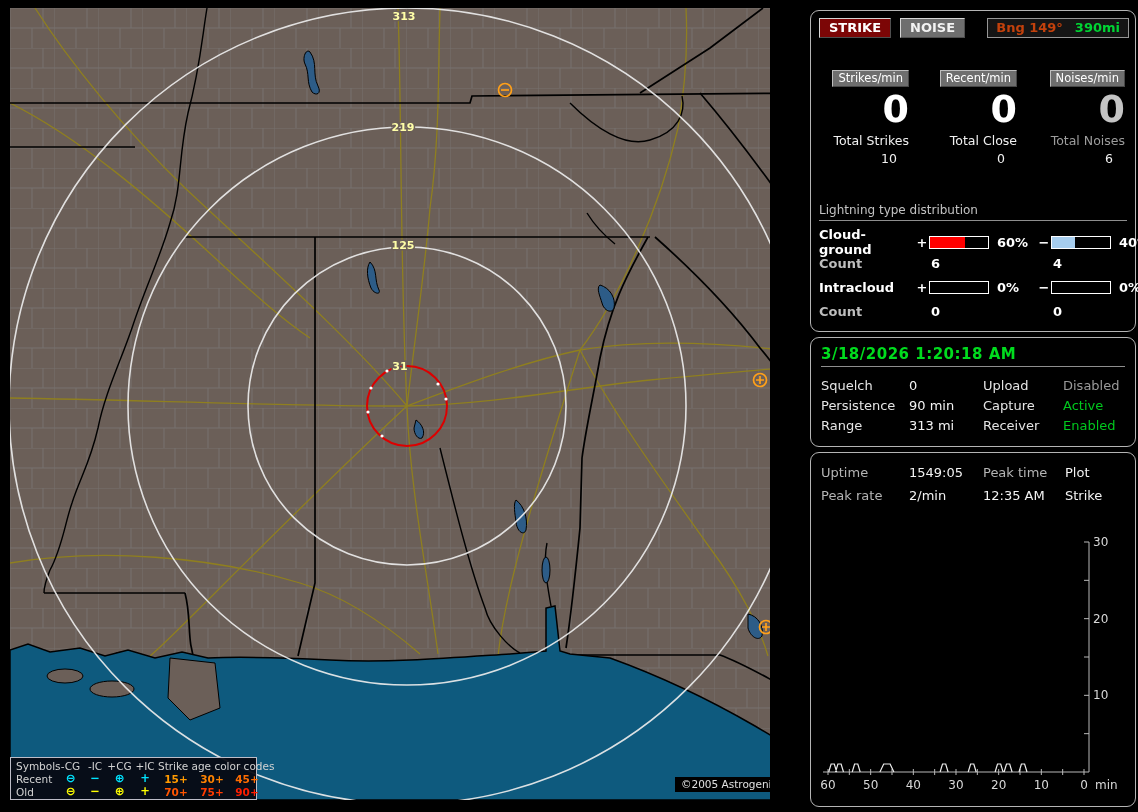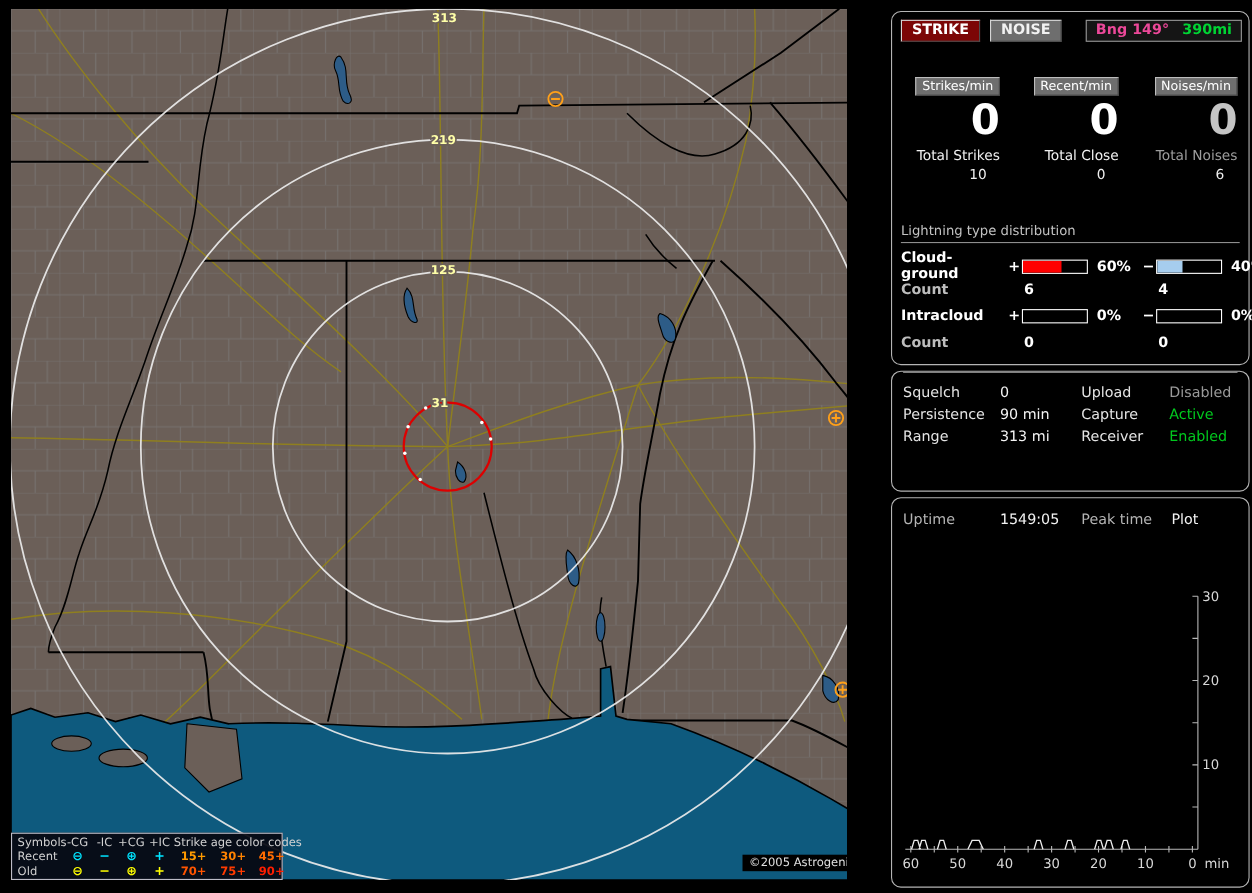--- a/index.html
+++ b/index.html
@@ -39,21 +39,21 @@
   #panel1{top:10px;height:322px}
   #panel2{top:337px;height:110px}
   #panel3{top:452px;height:355px}
   .btn-row{position:absolute;top:7px;left:8px;right:6px;display:flex;align-items:center}
   .btn{font-weight:bold;font-size:13px;padding:1px 9px 2px;border:1px solid;cursor:default;
        border-color:#d6d6d6 #4e4e4e #4e4e4e #d6d6d6}
   .btn.strike{background:#7c0606;color:#fff}
   .btn.noise{background:#6e6e6e;color:#f2f2f2;margin-left:9px}
   .bng{margin-left:auto;background:#151515;border:1px solid #969696;padding:1px 8px 2px;
        font-weight:bold;font-size:13px;white-space:nowrap}
-  .bng .bval{color:#ec4899}
+  .bng .bval{color:#c2410c}
   .bng .rval{color:#00d434;margin-left:12px}
   .rate-col{position:absolute;top:56px;text-align:right}
   #rc1{left:10px;width:88px}#rc2{left:118px;width:88px}#rc3{left:224px;width:90px}
   .tag{background:#6e6e6e;border:1px solid;border-color:#bdbdbd #474747 #474747 #bdbdbd;
        color:#fff;font-size:11.5px;padding:0 5px 1px;display:inline-block}
   .bigzero{font-size:38px;font-weight:bold;color:#fff;line-height:40px;margin-top:2px}
   #rc3 .bigzero{color:#c4c4c4}
   .tot-col{position:absolute;top:122px;text-align:right;font-size:12.5px}
   #tc1{left:10px;width:88px}#tc2{left:118px;width:88px}#tc3{left:224px;width:90px}
   .tot-label{color:#f0f0f0}
@@ -317,20 +317,21 @@
         <span class="dsign"></span>
         <span class="dcount">0</span>
         <span class="dpct"></span>
         <span class="dsign"></span>
         <span class="dcount">0</span>
       </div>
     </div>
   </div>
 
   <div id="panel2" class="panel">
+    <div id="p2-date">3/18/2026 1:20:18 AM</div>
     <div id="p2-line"></div>
     <div class="st-row">
       <span class="st-l">Squelch</span>
       <span class="st-v">0</span>
       <span class="st-l">Upload</span>
       <span class="st-v st-disabled">Disabled</span>
     </div>
     <div class="st-row">
       <span class="st-l">Persistence</span>
       <span class="st-v">90 min</span>
@@ -345,20 +346,26 @@
     </div>
   </div>
 
   <div id="panel3" class="panel">
     <div id="p3-rows">
       <div class="up-row">
         <span class="up-l">Uptime</span>
         <span class="up-v">1549:05</span>
         <span class="up-l">Peak time</span>
         <span class="up-v">Plot</span>
+      </div>
+      <div class="up-row">
+        <span class="up-l">Peak rate</span>
+        <span class="up-v">2/min</span>
+        <span class="up-v">12:35 AM</span>
+        <span class="up-v">Strike</span>
       </div>
     </div>
     <svg id="trend-svg" width="322" height="272" viewBox="0 0 322 272">
         <path d="M276,11 V241 M10,241 H276" class="taxis"></path>
         <line x1="271" y1="202.66666666666666" x2="276" y2="202.66666666666666" class="taxis"></line>
         <line x1="271" y1="164.33333333333331" x2="276" y2="164.33333333333331" class="taxis"></line>
         <line x1="271" y1="126" x2="276" y2="126" class="taxis"></line>
         <line x1="271" y1="87.66666666666666" x2="276" y2="87.66666666666666" class="taxis"></line>
         <line x1="271" y1="49.333333333333314" x2="276" y2="49.333333333333314" class="taxis"></line>
         <line x1="271" y1="11" x2="276" y2="11" class="taxis"></line>

